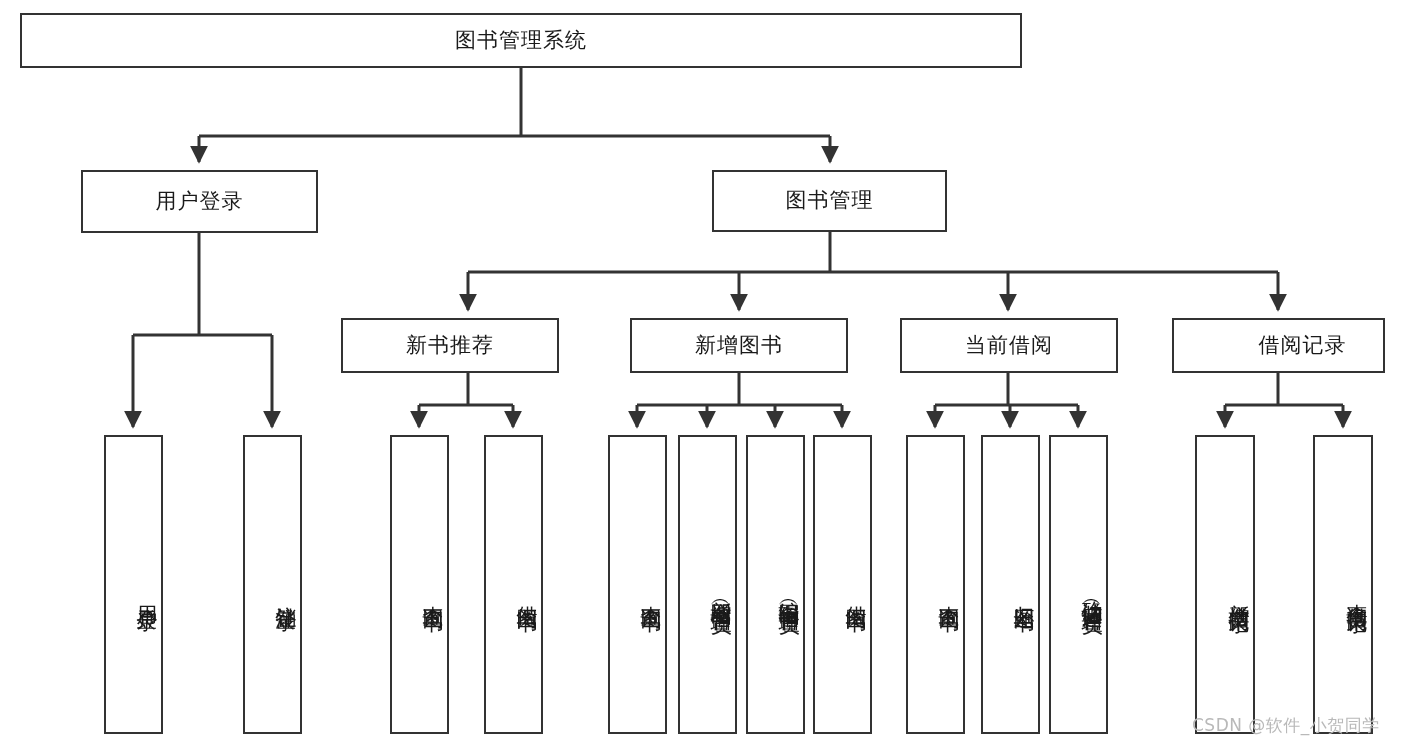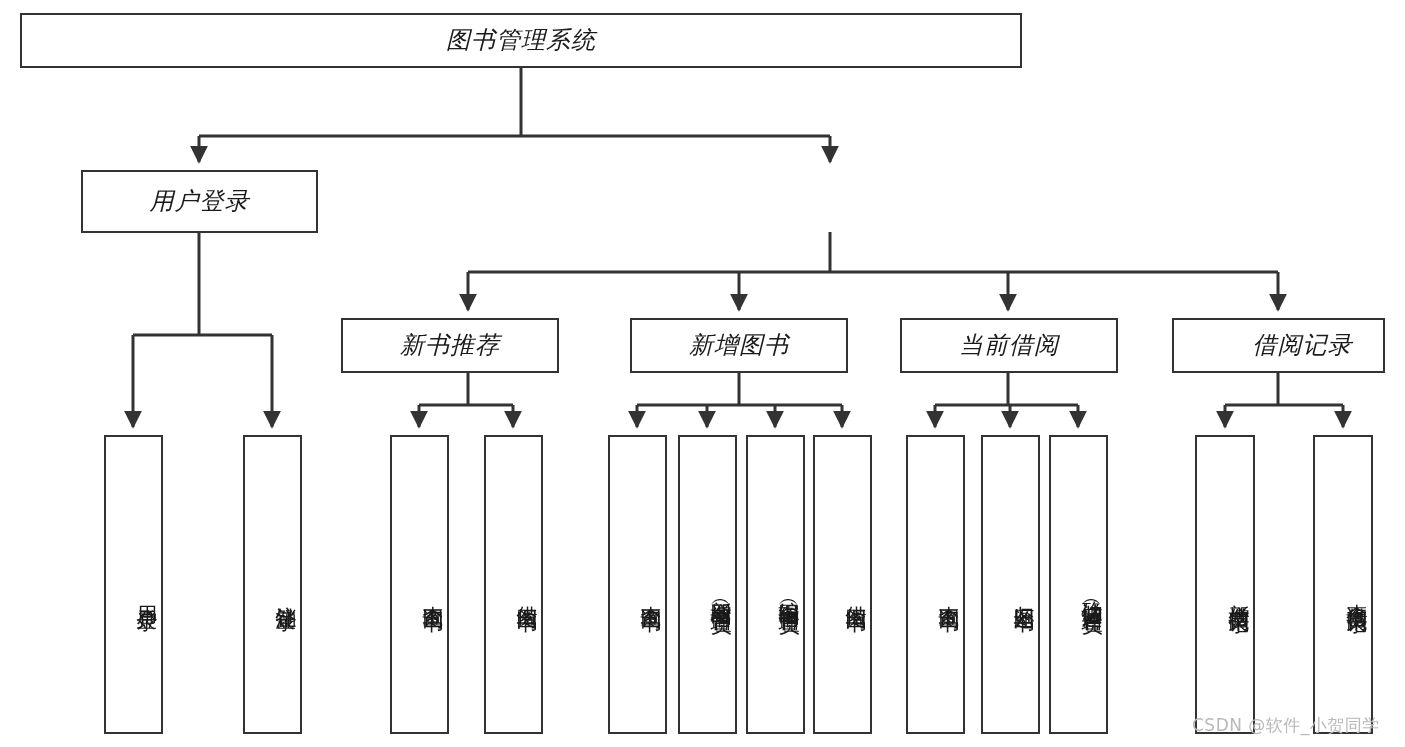--- a/index.html
+++ b/index.html
@@ -29,24 +29,23 @@
     position: absolute;
     box-sizing: border-box;
     border: 2px solid #333333;
     background: #ffffff;
     display: flex;
     align-items: center;
     justify-content: center;
     color: #1a1a1a;
   }
   .node.horiz {
-    font-size: 24px;
+    font-size: 21px;
     letter-spacing: 1px;
     line-height: 1.2;
-    font-style: italic;
   }
   .node.vert {
     writing-mode: vertical-rl;
     text-orientation: upright;
     font-size: 21px;
     letter-spacing: 2px;
     padding-top: 16px;
     align-items: flex-start;
     justify-content: center;
   }
@@ -124,20 +123,23 @@
     </g>
   </svg>
 
   <div class="node horiz" style="left: 20px; top: 13px; width: 1002px; height: 55px;">
     <span class="nodelabel">图书管理系统</span>
   </div>
 
   <div class="node horiz" style="left: 81px; top: 170px; width: 237px; height: 63px;">
     <span class="nodelabel">用户登录</span>
   </div>
+  <div class="node horiz" style="left: 712px; top: 170px; width: 235px; height: 62px;">
+    <span class="nodelabel">图书管理</span>
+  </div>
 
   <div class="node horiz" style="left: 341px; top: 318px; width: 218px; height: 55px;">
     <span class="nodelabel">新书推荐</span>
   </div>
   <div class="node horiz" style="left: 630px; top: 318px; width: 218px; height: 55px;">
     <span class="nodelabel">新增图书</span>
   </div>
   <div class="node horiz" style="left: 900px; top: 318px; width: 218px; height: 55px;">
     <span class="nodelabel">当前借阅</span>
   </div>

